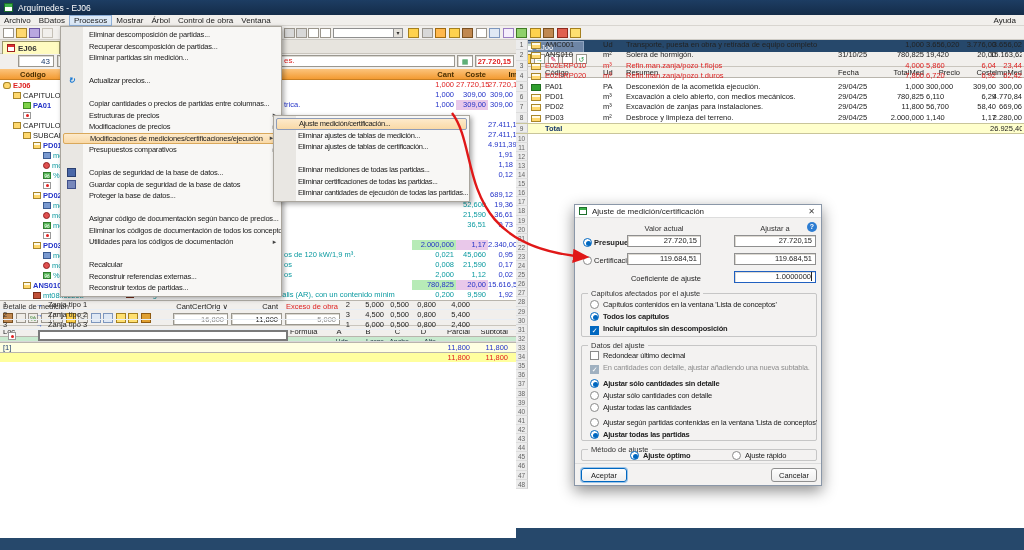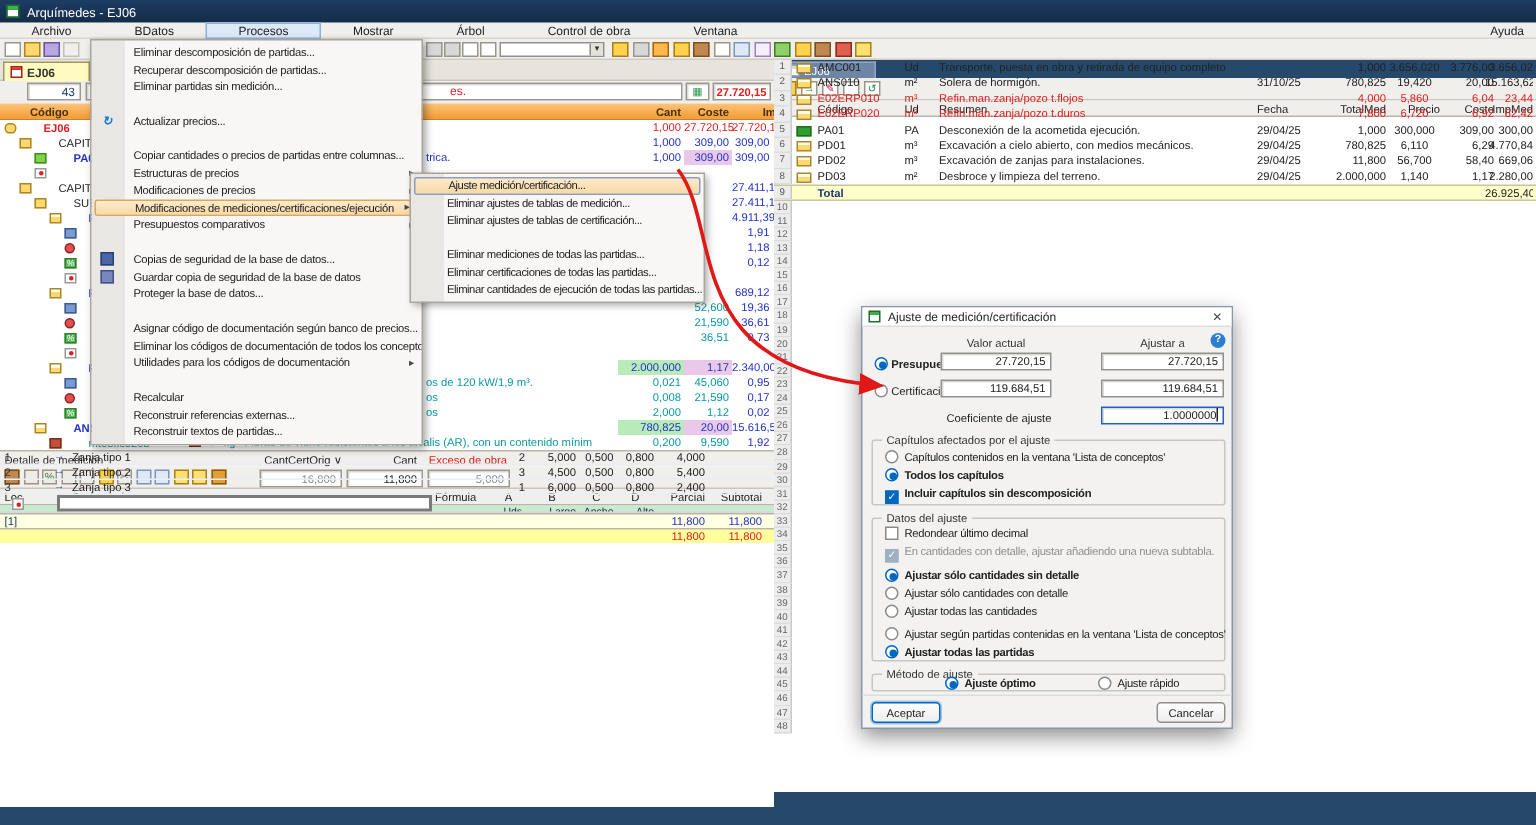--- a/index.html
+++ b/index.html
@@ -1,27 +1,27 @@
 <!DOCTYPE html>
 <html><head>
 <meta charset="utf-8">
 <style>
   *{margin:0;padding:0;box-sizing:border-box;}
   html,body{width:1024px;height:550px;overflow:hidden;}
   body{font-family:"Liberation Sans",sans-serif;}
   .screen{position:relative;width:1024px;height:550px;background:#26486b;overflow:hidden;}
   .abs{position:absolute;}
-  .nowrap{white-space:nowrap;overflow:hidden;padding-left:16px;}
+  .nowrap{white-space:nowrap;overflow:hidden;}
 
   
   .titlebar{position:absolute;left:0;top:0;width:1024px;height:15px;background:linear-gradient(#1d3d63,#142c49);display:flex;align-items:center;color:#fff;font-size:8.5px;}
   .appicon{width:9px;height:9px;margin:0 5px 0 4px;background:linear-gradient(#3db04a 0 3px,#fff 3px);border:1px solid #1c6f2b;}
   
   .menubar{position:absolute;left:0;top:15px;width:1024px;height:11px;background:#f1efec;border-bottom:1px solid #d8d5d0;display:flex;align-items:center;font-size:8px;color:#222;}
-  .mb-item{padding:0 21px;height:11px;line-height:11px;}
+  .mb-item{padding:0 4px;height:11px;line-height:11px;}
   .mb-item.active{background:#dce9f7;border:1px solid #8fb0d8;line-height:9px;}
   .mb-help{position:absolute;right:8px;top:0;height:11px;line-height:11px;}
   
   .toolbar{position:absolute;left:0;top:26px;width:1024px;height:14px;background:#f1efec;border-bottom:1px solid #cfccc6;}
   .tbi{position:absolute;top:2px;width:11px;height:10px;border:1px solid #9a958c;background:#e8e4dd;font-size:7px;line-height:9px;text-align:center;color:#555;}
   .tb-new{background:#fff;}
   .tb-open{background:#ffd86e;border-color:#a8862a;}
   .tb-save{background:#b9a7e0;border-color:#6a55a0;}
   .tb-undo{background:#f1efec;border-color:#c5c0b6;color:#aaa;}
   .combo{position:absolute;left:333px;top:2px;width:70px;height:10px;background:#fff;border:1px solid #8f8f8f;}
@@ -131,21 +131,21 @@
   .rrow{position:relative;height:10.4px;font-size:7.5px;color:#222;}
   .rrow.red .rc{color:#de1f1f;}
   .rrow.total{background:#ffffcc;border-top:1px solid #c9c59a;border-bottom:1px solid #c9c59a;}
   .rrow.total .r-code{color:#1a3a6b;font-weight:bold;}
   .rc{position:absolute;top:0;line-height:10.4px;white-space:nowrap;overflow:hidden;}
   .g-n{position:absolute;left:0;top:0;width:12px;height:100%;background:#ececec;border-right:1px solid #c9c9c9;border-bottom:1px solid #dcdcdc;font-size:6.5px;color:#555;text-align:center;line-height:10.4px;}
   .r-icw{position:absolute;left:15px;top:2px;width:10px;height:7px;display:none;}
   .r-icw.ry{display:block;background:linear-gradient(#fffbe8 0 2px,#ffd86e 2px);border:1px solid #a8862a;}
   .r-icw.rg{display:block;background:#2f9f2f;border:1px solid #1d6f1d;}
   .r-code{left:29px;width:56px;} .r-ud{left:87px;width:20px;} .r-res{left:110px;width:210px;}
-  .r-fecha{left:322px;width:40px;} .r-tot{left:364px;width:44px;text-align:right;} .r-precio{left:410px;width:34px;text-align:center;}
+  .r-fecha{left:322px;width:40px;} .r-tot{left:364px;width:44px;text-align:right;} .r-precio{left:410px;width:34px;text-align:left;}
   .r-coste{left:446px;width:34px;text-align:right;} .r-imp{left:474px;width:32px;text-align:right;}
   .grow{position:relative;height:9.12px;}
   .grow .gnum{position:absolute;left:0;top:0;width:12px;height:100%;background:#ececec;border-right:1px solid #c9c9c9;border-bottom:1px solid #dcdcdc;font-size:6.5px;color:#666;text-align:center;line-height:9px;}
 
   
   .menu-popup{position:absolute;left:60px;top:26px;width:222px;background:linear-gradient(90deg,#e9e7e3 0 22px,#f8f7f5 22px);border:1px solid #a9a59d;box-shadow:2px 2px 5px rgba(0,0,0,.35);padding:2px 0;z-index:50;}
   .m-item{position:relative;height:11.5px;display:flex;align-items:center;padding-left:28px;font-size:7.5px;letter-spacing:-0.2px;color:#222;white-space:nowrap;overflow:hidden;}
   .m-item .m-arrow{position:absolute;right:5px;font-size:7px;color:#444;}
   .m-item.hl{background:linear-gradient(#fdeacb,#f9d9a6);border:1px solid #d9a85b;border-radius:2px;margin:0 2px;padding-left:26px;}
   .mic{display:none;position:absolute;left:6px;width:9px;height:9px;font-size:8px;line-height:9px;text-align:center;}

